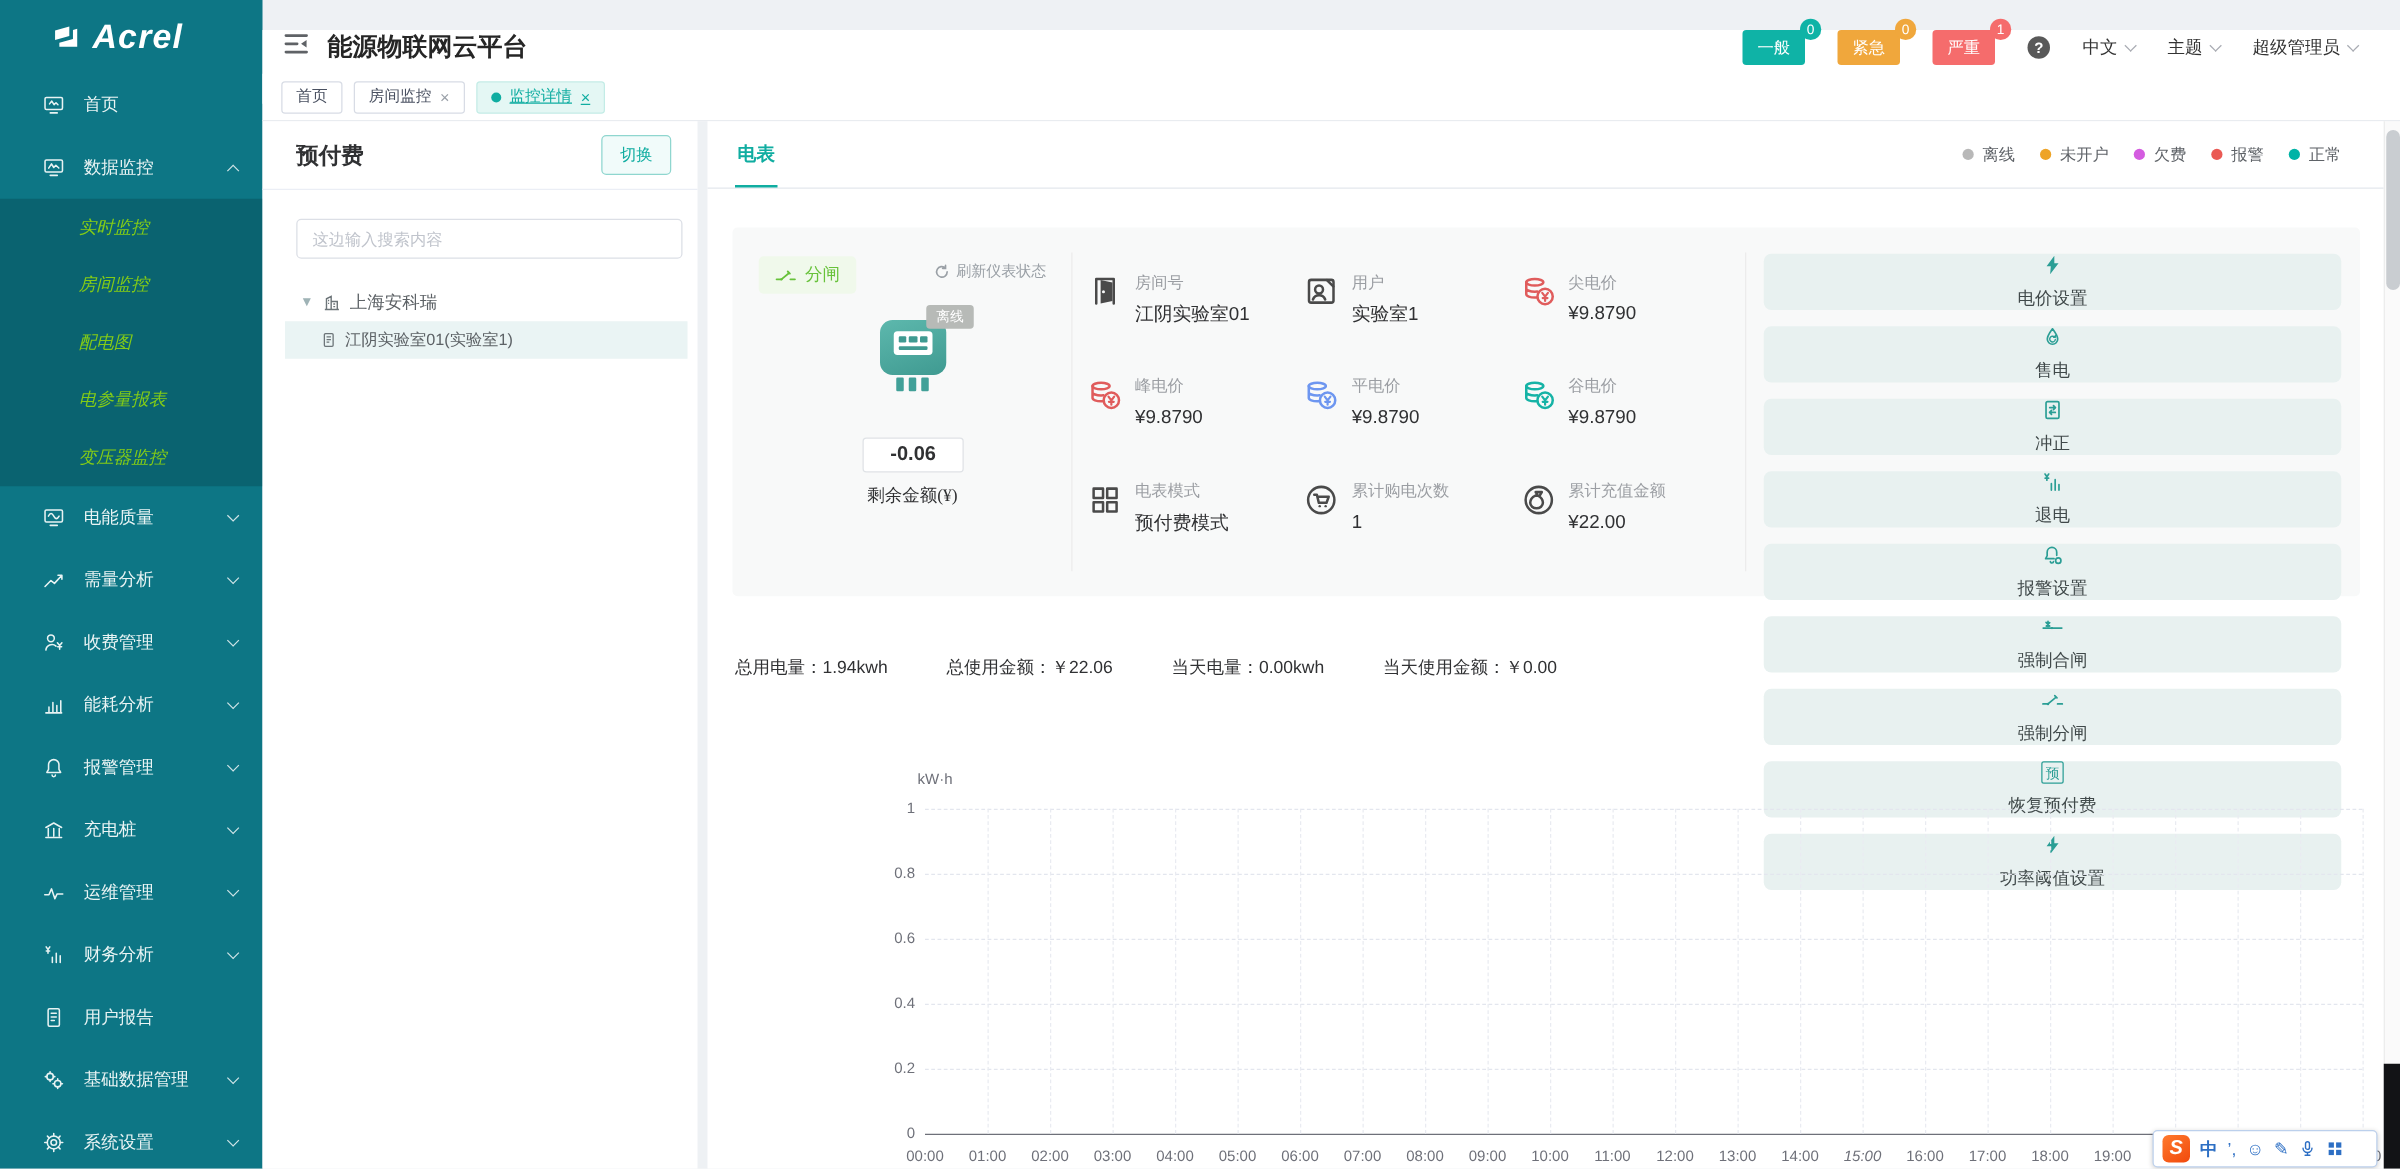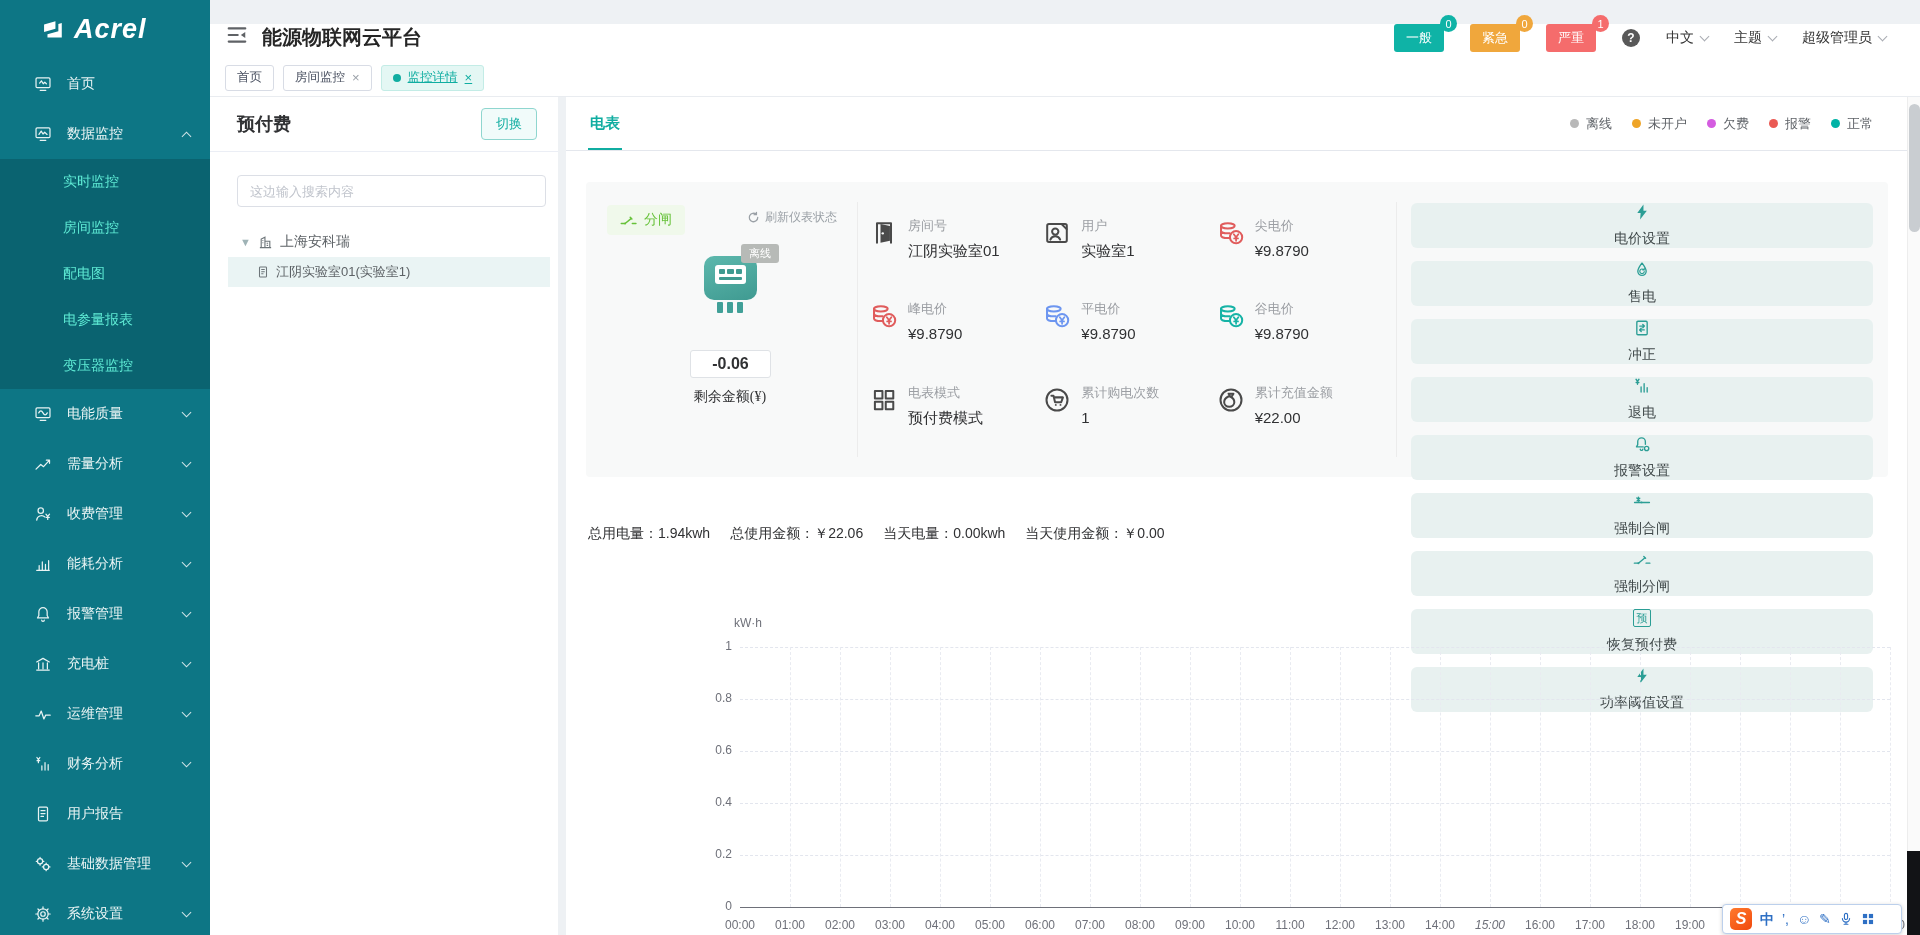--- a/index.html
+++ b/index.html
@@ -8,21 +8,21 @@
   svg { display:block; }
 
   
   .sidebar { position:absolute; left:0; top:0; width:210px; height:935px; background:#0d7685; overflow:hidden; }
   .logo { height:59px; display:flex; align-items:center; padding-left:40px; gap:8px; }
   .logo-text { color:#fff; font-size:27px; font-weight:800; font-style:italic; letter-spacing:1px; }
   .side-item { height:50px; display:flex; align-items:center; padding-left:34px; color:#eaf4f4; font-size:14px; position:relative; cursor:pointer; }
   .side-item .mi { width:18px; height:18px; margin-right:15px; color:#e8f3f3; flex:0 0 auto; }
   .side-item .mi svg { width:18px; height:18px; }
   .submenu { background:#0a6370; }
-  .side-sub { height:46px; display:flex; align-items:center; padding-left:63px; color:#5eead4; font-size:14px; cursor:pointer; }
+  .side-sub { height:46px; display:flex; align-items:center; padding-left:63px; color:#84cc16; font-size:14px; cursor:pointer;font-style:italic; }
   .chev { position:absolute; right:20px; width:7px; height:7px; border-right:1.4px solid rgba(255,255,255,.8); border-bottom:1.4px solid rgba(255,255,255,.8); }
   .chev.down { transform:rotate(45deg); top:20px; }
   .chev.up { transform:rotate(-135deg); top:24px; }
 
   
   .header { position:absolute; left:210px; top:0; width:1710px; height:59px; background:#fff; display:flex; align-items:flex-start;margin-top:24px; }
   .burger { margin-left:16px; width:22px; height:18px; color:#5f6266; cursor:pointer; }
   .app-title { font-size:20px; font-weight:bold; color:#262626; margin-left:14px; }
   .header-right { margin-left:auto; display:flex; align-items:center; gap:26px; padding-right:34px; }
   .badges { display:flex; gap:26px; }
@@ -90,21 +90,21 @@
   .field-val { font-size:15px; color:#303133; }
 
   .actions { position:absolute; left:825px; top:21px; width:462px; height:253px; display:grid; grid-template-columns:repeat(1,1fr); grid-template-rows:repeat(3,1fr); gap:13px 7px; }
   .action-btn { background:#e8f1f0; border:none; border-radius:6px; display:flex; flex-direction:column; align-items:center; justify-content:center; gap:9px; cursor:pointer; font-family:inherit; }
   .action-btn .ai { width:18px; height:18px; color:#2b9e95; }
   .action-btn .ai svg { width:18px; height:18px; }
   .action-lbl { font-size:14px; color:#40494a; }
   .char-box { width:18px; height:18px; border:1.4px solid #2b9e95; border-radius:2px; color:#2b9e95; font-size:11px; display:flex; align-items:center; justify-content:center; }
 
   
-  .stats { margin:48px 0 0 22px; display:flex; gap:20px; }
+  .stats { margin:48px 0 0 22px; display:flex; gap:47px; }
   .stat { font-size:14px; color:#303133; }
 
   
   .chart-ylabel { position:absolute; left:168px; top:519px; font-size:12px; color:#6e7079; }
   .plot { position:absolute; left:174px; top:550px; width:1150px; height:260px; }
   .gl-h { position:absolute; left:0; right:0; height:0; border-top:1px dashed #e3e6ee; }
   .gl-h.axis { border-top:1px solid #6e7079; }
   .gl-v { position:absolute; top:0; bottom:0; width:0; border-left:1px dashed #e9ebf1; }
   .y-lab { position:absolute; left:-52px; width:44px; text-align:right; font-size:12px; color:#6e7079; }
   .x-lab { position:absolute; bottom:-25px; transform:translateX(-50%); font-size:12px; color:#6e7079; white-space:nowrap; }

